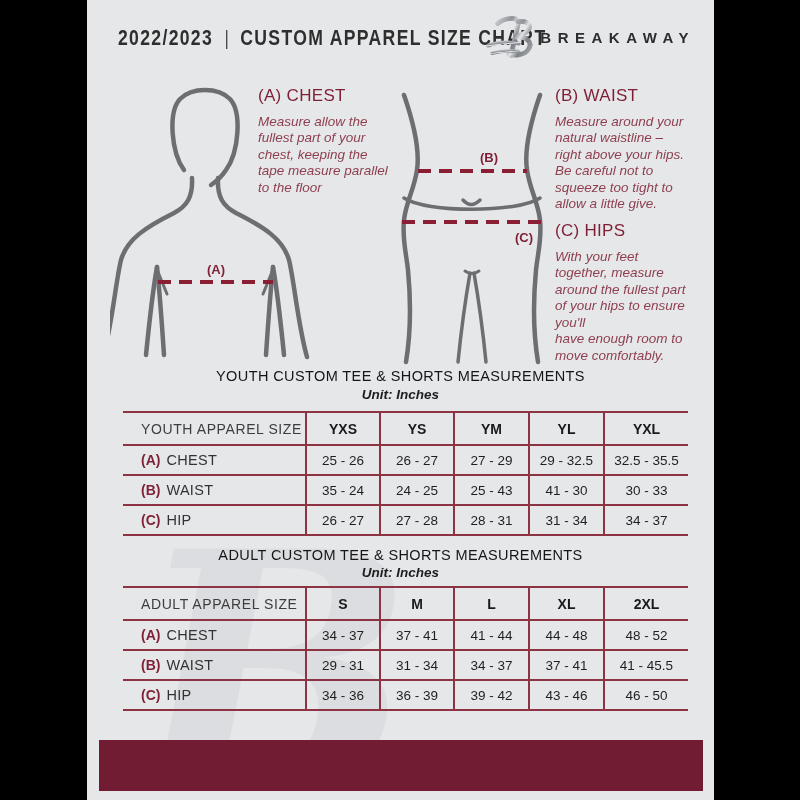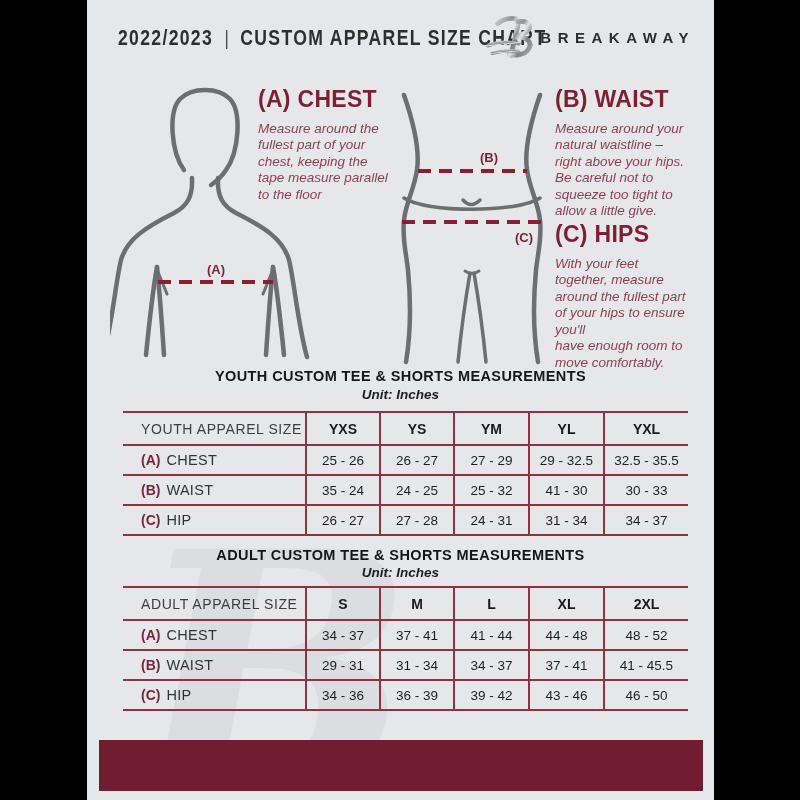--- a/index.html
+++ b/index.html
@@ -26,27 +26,27 @@
 
   
   .hdr-left{position:absolute;left:31px;top:26px;display:flex;align-items:center;white-space:nowrap;transform:scale(0.88,1.08);transform-origin:left center;}
   .hdr-season,.hdr-title{font-size:20px;font-weight:800;letter-spacing:1.5px;color:#2e2e2e;}
   .hdr-sep{font-size:19px;font-weight:300;color:#4a4a4a;margin:0 13px;}
   .brand{position:absolute;right:19px;top:14px;display:flex;align-items:center;}
   .brand-name{font-size:15px;font-weight:800;letter-spacing:6.5px;color:#2d2d2d;}
 
   
   .g-block{position:absolute;z-index:2;}
-  .g-head{font-size:23px;font-weight:700;letter-spacing:.3px;color:var(--maroon);margin-bottom:8px;}
+  .g-head{font-size:17px;font-weight:400;letter-spacing:.3px;color:var(--maroon);margin-bottom:8px;}
   .g-body{font-size:13.5px;font-style:italic;line-height:1.22;color:var(--body-maroon);white-space:pre-line;}
 
   .fig{position:absolute;z-index:1;}
 
   
-  .sec-title{position:absolute;left:0;width:100%;text-align:center;font-size:14.5px;font-weight:700;letter-spacing:.4px;color:#161616;}
+  .sec-title{position:absolute;left:0;width:100%;text-align:center;font-size:14.5px;font-weight:400;letter-spacing:.4px;color:#161616;}
   .sec-unit{position:absolute;left:0;width:100%;text-align:center;font-size:13.5px;font-weight:700;font-style:italic;color:#1d1d1d;}
 
   
   .size-table{position:absolute;left:36px;width:565px;border-bottom:2px solid var(--tline);z-index:2;}
   .t-row{display:grid;grid-template-columns:182px 74px 74px 75px 75px 85px;border-top:2px solid var(--tline);}
   .t-head{height:33px;}
   .t-data{height:30px;}
   .t-cell{border-left:2px solid var(--tline);display:flex;align-items:center;justify-content:center;font-size:13.5px;color:var(--ink);}
   .t-cell:first-child{border-left:none;justify-content:flex-start;padding-left:18px;}
   .t-head .t-cell{font-weight:800;font-size:14px;color:#191919;}
@@ -121,21 +121,21 @@
         <path d="M 474,273 C 479,302 483,332 486,362" stroke-width="3.5"></path>
       </g>
       <line x1="418" y1="171" x2="527" y2="171" stroke="#8a1f33" stroke-width="4" stroke-dasharray="13 8"></line>
       <text x="489" y="162" text-anchor="middle" font-size="13" font-weight="bold" fill="#7e1f35">(B)</text>
       <line x1="402" y1="222" x2="543" y2="222" stroke="#8a1f33" stroke-width="4" stroke-dasharray="13 8"></line>
       <text x="524" y="242" text-anchor="middle" font-size="13" font-weight="bold" fill="#7e1f35">(C)</text>
     </svg>
 
     <div class="g-block" style="left:171px;top:86px;width:152px">
       <div class="g-head">(A) CHEST</div>
-      <div class="g-body">Measure around the
+      <div class="g-body">Measure allow the
 fullest part of your
 chest, keeping the
 tape measure parallel
 to the floor</div>
     </div>
 
     <div class="g-block" style="left:468px;top:86px;width:162px">
       <div class="g-head">(B) WAIST</div>
       <div class="g-body">Measure around your
 natural waistline –
@@ -179,32 +179,32 @@
         <div class="t-cell">29 - 32.5</div>
         <div class="t-cell">32.5 - 35.5</div>
       </div>
       <div class="t-row t-data">
         <div class="t-cell">
             <span class="rk">(B)</span>
             <span class="rl">WAIST</span>
           </div>
         <div class="t-cell">35 - 24</div>
         <div class="t-cell">24 - 25</div>
-        <div class="t-cell">25 - 32</div>
+        <div class="t-cell">25 - 43</div>
         <div class="t-cell">41 - 30</div>
         <div class="t-cell">30 - 33</div>
       </div>
       <div class="t-row t-data">
         <div class="t-cell">
             <span class="rk">(C)</span>
             <span class="rl">HIP</span>
           </div>
         <div class="t-cell">26 - 27</div>
         <div class="t-cell">27 - 28</div>
-        <div class="t-cell">24 - 31</div>
+        <div class="t-cell">28 - 31</div>
         <div class="t-cell">31 - 34</div>
         <div class="t-cell">34 - 37</div>
       </div>
     </div>
 
     <div class="sec-title" style="top:547px">ADULT CUSTOM TEE &amp; SHORTS MEASUREMENTS</div>
     <div class="sec-unit" style="top:565px">Unit: Inches</div>
 
     <div class="size-table" style="top:586px">
       <div class="t-row t-head">

